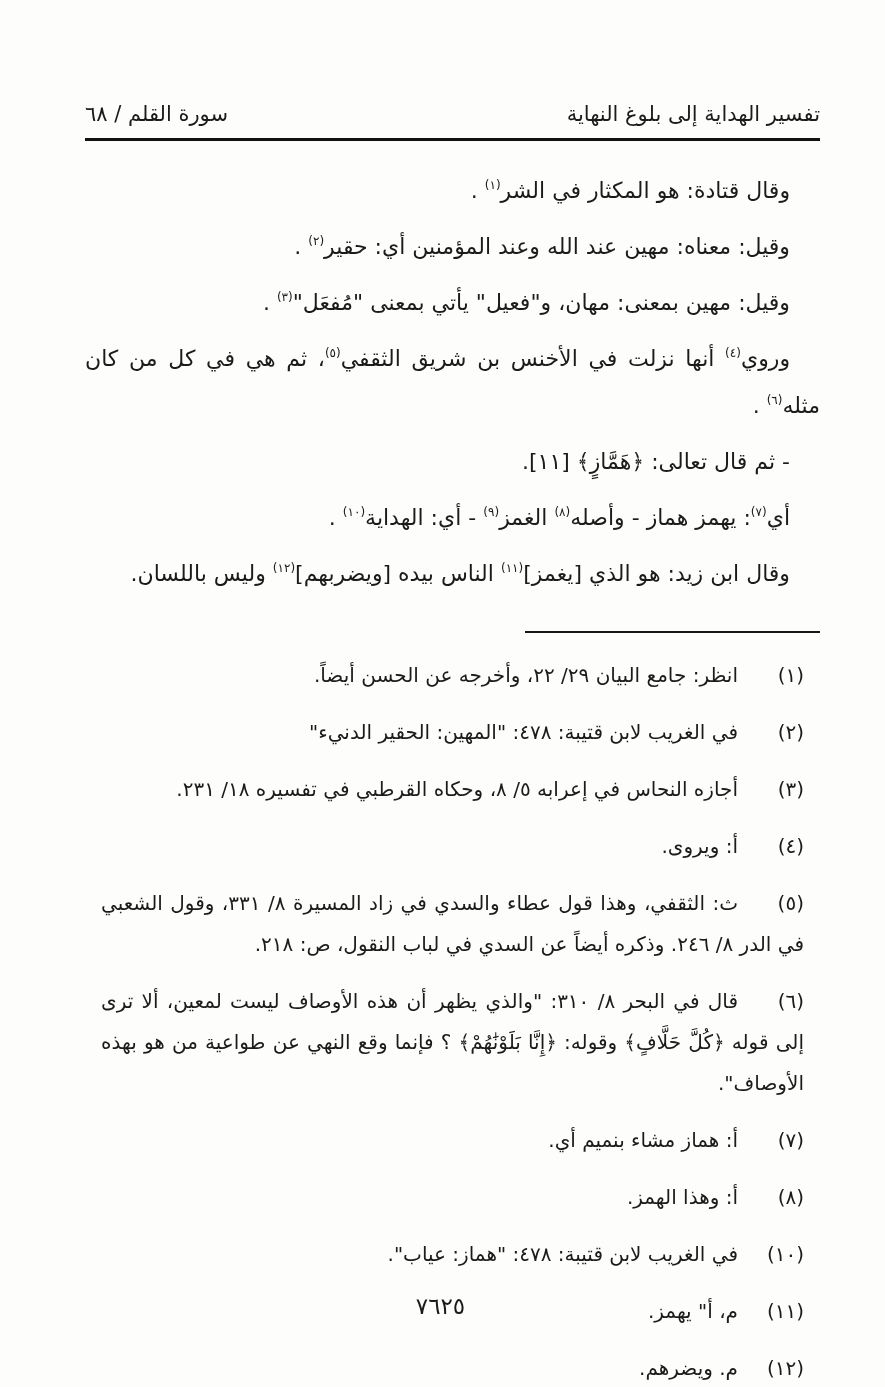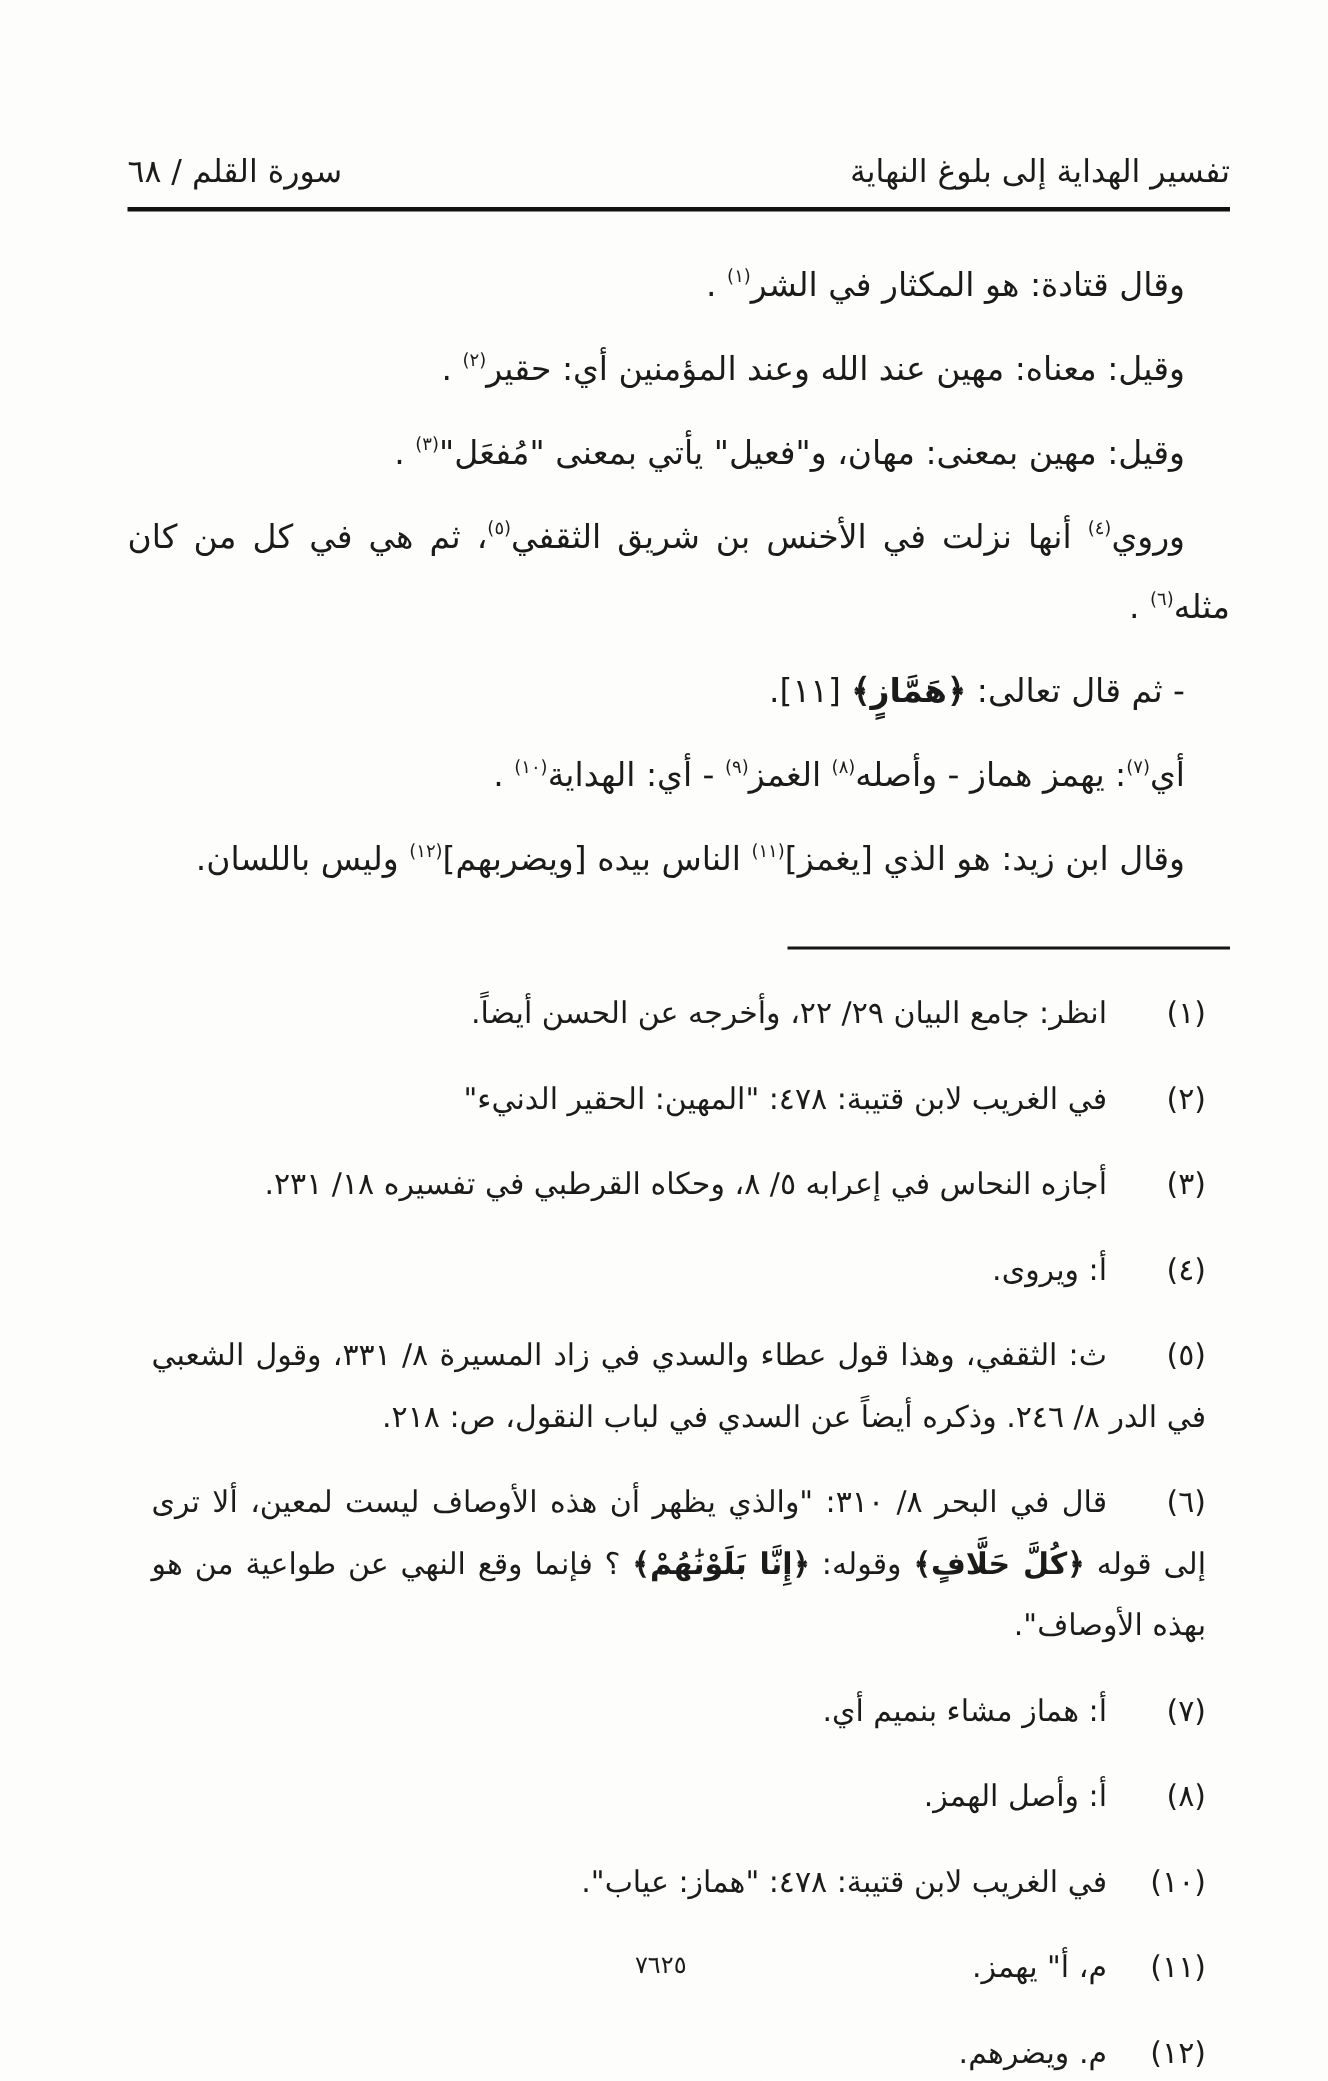--- a/index.html
+++ b/index.html
@@ -41,21 +41,21 @@
     text-indent: 30px;
     margin-bottom: 9px;
   }
   .fn-marker {
     font-size: 12px;
     line-height: 0;
     vertical-align: 9px;
     letter-spacing: 0;
   }
   .quran {
-    font-weight: bold;
+    font-weight: normal;
   }
   
   .fn-sep {
     width: 295px;
     height: 2px;
     background: #161616;
     margin-top: 34px;
     margin-right: 0;
   }
   .footnotes {
@@ -74,21 +74,21 @@
   .fn-gap {
     display: inline-block;
     width: 22px;
   }
   .page-number {
     position: absolute;
     bottom: 68px;
     left: 0;
     right: 4px;
     text-align: center;
-    font-size: 16px;
+    font-size: 23px;
     letter-spacing: 6px;
   }
 </style>
 </head>
 <body>
 
 <div class="page">
 
   <div class="header">
     <div class="h-right">تفسير الهداية إلى بلوغ النهاية</div>
@@ -110,21 +110,21 @@
   <div class="fn-sep"></div>
 
   <div class="footnotes" id="footnotes">
       <div class="footnote"><span class="fn-num">(١)</span><span class="fn-gap"></span><span>انظر: جامع البيان ٢٩‏/ ٢٢، وأخرجه عن الحسن أيضاً.</span></div>
       <div class="footnote"><span class="fn-num">(٢)</span><span class="fn-gap"></span><span>في الغريب لابن قتيبة: ٤٧٨: "المهين: الحقير الدنيء"</span></div>
       <div class="footnote"><span class="fn-num">(٣)</span><span class="fn-gap"></span><span>أجازه النحاس في إعرابه ٥‏/ ٨، وحكاه القرطبي في تفسيره ١٨‏/ ٢٣١.</span></div>
       <div class="footnote"><span class="fn-num">(٤)</span><span class="fn-gap"></span><span>أ: ويروى.</span></div>
       <div class="footnote"><span class="fn-num">(٥)</span><span class="fn-gap"></span><span>ث: الثقفي، وهذا قول عطاء والسدي في زاد المسيرة ٨‏/ ٣٣١، وقول الشعبي في الدر ٨‏/ ٢٤٦. وذكره أيضاً عن السدي في لباب النقول، ص: ٢١٨.</span></div>
       <div class="footnote"><span class="fn-num">(٦)</span><span class="fn-gap"></span><span>قال في البحر ٨‏/ ٣١٠: "والذي يظهر أن هذه الأوصاف ليست لمعين، ألا ترى إلى قوله </span><span class="quran">﴿كُلَّ حَلَّافٍ﴾</span><span> وقوله: </span><span class="quran">﴿إِنَّا بَلَوْنَٰهُمْ﴾</span><span> ؟ فإنما وقع النهي عن طواعية من هو بهذه الأوصاف".</span></div>
       <div class="footnote"><span class="fn-num">(٧)</span><span class="fn-gap"></span><span>أ: هماز مشاء بنميم أي.</span></div>
-      <div class="footnote"><span class="fn-num">(٨)</span><span class="fn-gap"></span><span>أ: وأصل الهمز.</span></div>
+      <div class="footnote"><span class="fn-num">(٨)</span><span class="fn-gap"></span><span>أ: وهذا الهمز.</span></div>
       <div class="footnote"><span class="fn-num">(١٠)</span><span class="fn-gap"></span><span>في الغريب لابن قتيبة: ٤٧٨: "هماز: عياب".</span></div>
       <div class="footnote"><span class="fn-num">(١١)</span><span class="fn-gap"></span><span>م، أ" يهمز.</span></div>
       <div class="footnote"><span class="fn-num">(١٢)</span><span class="fn-gap"></span><span>م. ويضرهم.</span></div>
     </div>
 
   <div class="page-number">٧٦٢٥</div>
 
 </div>
 
 </body></html>

